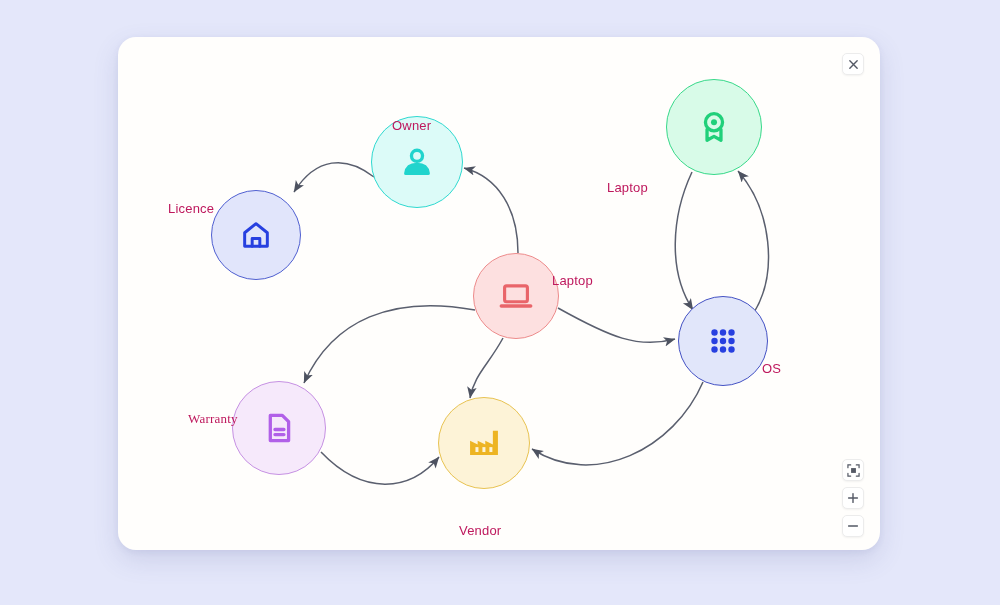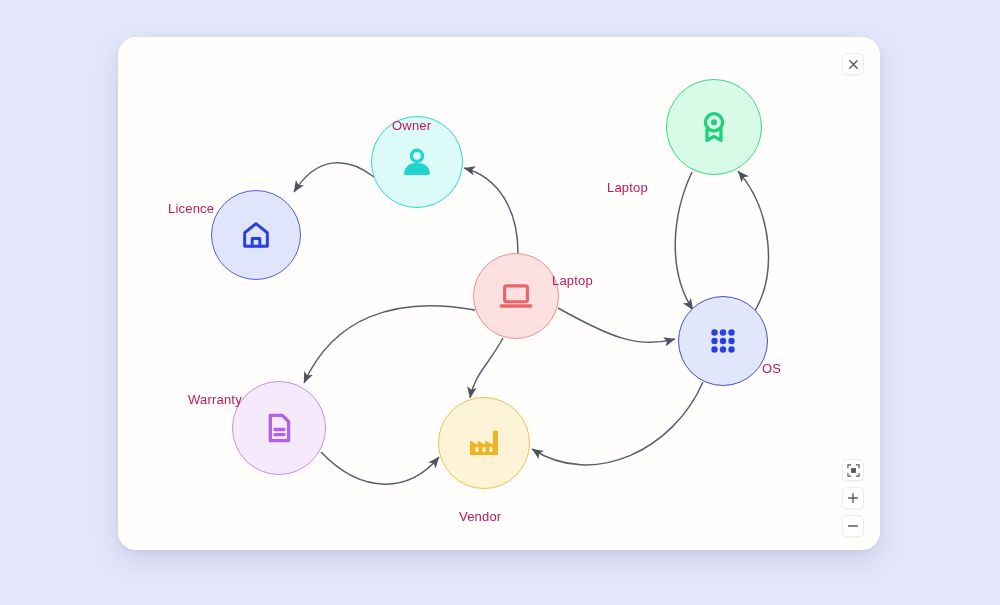--- a/index.html
+++ b/index.html
@@ -144,31 +144,31 @@
       </svg>
     </div>
     <div class="node-label" id="label-os" style="left: 644px; top: 296px;">OS</div>
 
     <div class="node" id="node-warranty" style="left: 114px; top: 344px; width: 94px; height: 94px; background: rgb(246, 233, 251); border-width: 1.6px; border-color: rgb(198, 145, 227); color: rgb(177, 96, 232);">
       <svg width="36" height="36" viewBox="0 0 24 24" fill="none">
         <path d="M6.2 3.6 H14.2 L18.4 7.8 V20.4 H6.2 Z" stroke="currentColor" stroke-width="2.2" stroke-linejoin="round"></path>
         <path d="M9.3 13 H15.3 M9.3 16.4 H15.3" stroke="currentColor" stroke-width="2.2" stroke-linecap="round"></path>
       </svg>
     </div>
-    <div class="node-label" id="label-warranty" style="left: 70px; top: 327px;">Warranty</div>
+    <div class="node-label" id="label-warranty" style="left: 70px; top: 346px; font-family: Liberation Serif, serif;">Warranty</div>
 
     <div class="node" id="node-vendor" style="left: 320px; top: 360px; width: 92px; height: 92px; background: rgb(253, 243, 215); border-width: 1.6px; border-color: rgb(232, 195, 82); color: rgb(237, 180, 35);">
       <svg width="38" height="38" viewBox="0 0 24 24">
         <path d="M3.2 19.6 V10.6 L8.0 13.0 V10.6 L12.8 13.0 V10.6 L17.6 13.0 V4.2 H20.8 V19.6 Z" fill="currentColor"></path>
         <rect x="6.6" y="14.6" width="1.9" height="3.1" fill="#fdf3d7"></rect>
         <rect x="11.0" y="14.6" width="1.9" height="3.1" fill="#fdf3d7"></rect>
         <rect x="15.4" y="14.6" width="1.9" height="3.1" fill="#fdf3d7"></rect>
       </svg>
     </div>
-    <div class="node-label" id="label-vendor" style="left: 341px; top: 444px;">Vendor</div>
+    <div class="node-label" id="label-vendor" style="left: 341px; top: 458px;">Vendor</div>
 
     <div class="ctrl-btn" id="close-button">
       <svg width="11" height="11" viewBox="0 0 12 12">
         <path d="M2 2 L10 10 M10 2 L2 10" stroke="#545965" stroke-width="1.5" stroke-linecap="round"></path>
       </svg>
     </div>
 
     <div class="ctrl-btn" id="fit-button">
       <svg width="13" height="13" viewBox="0 0 14 14">
         <g stroke="#545965" stroke-width="1.3" fill="none" stroke-linecap="round">

